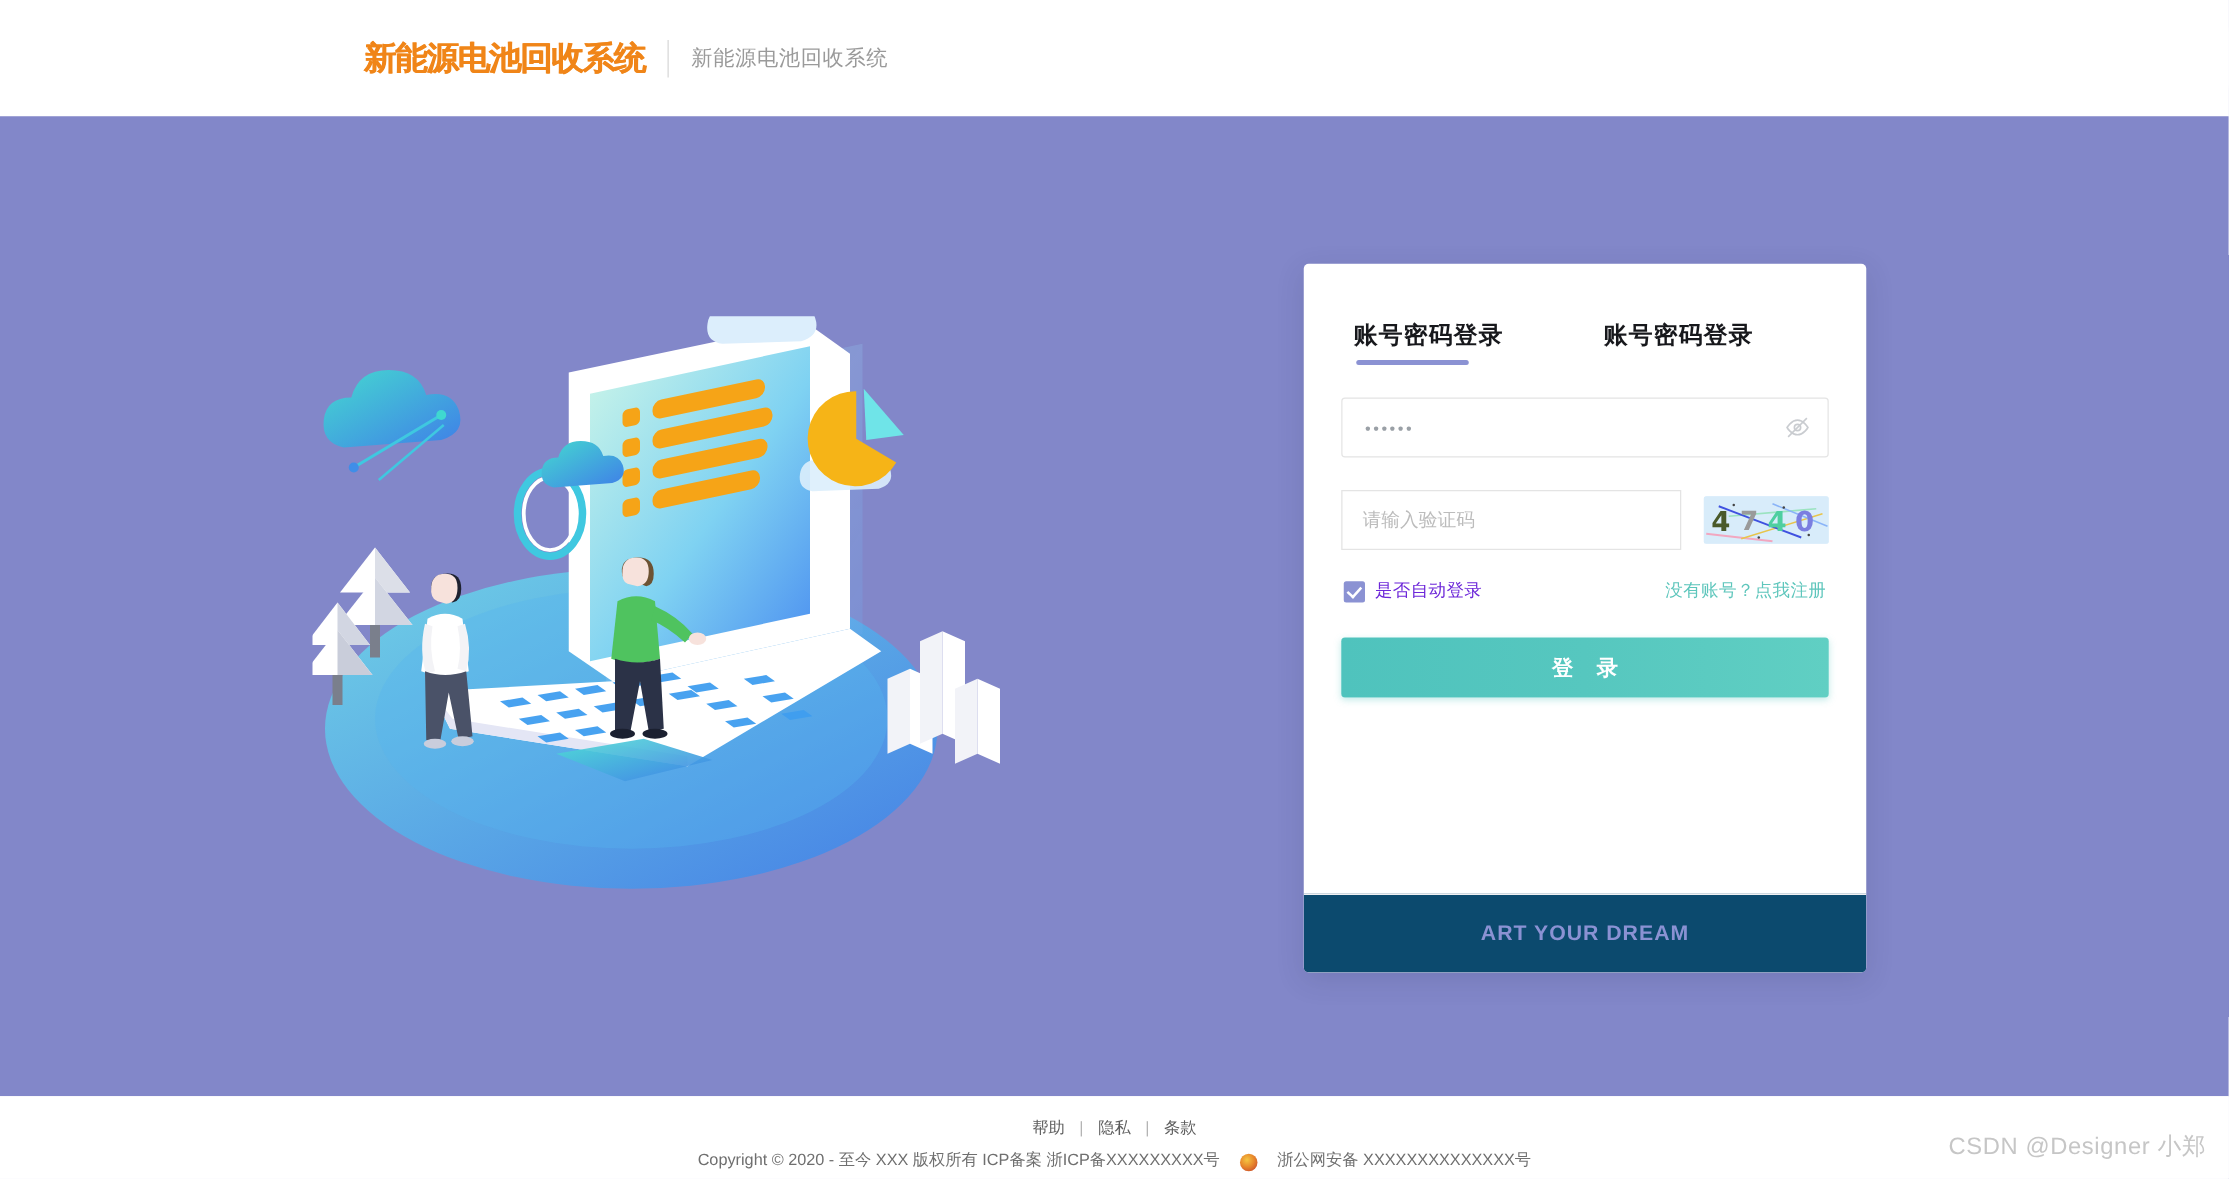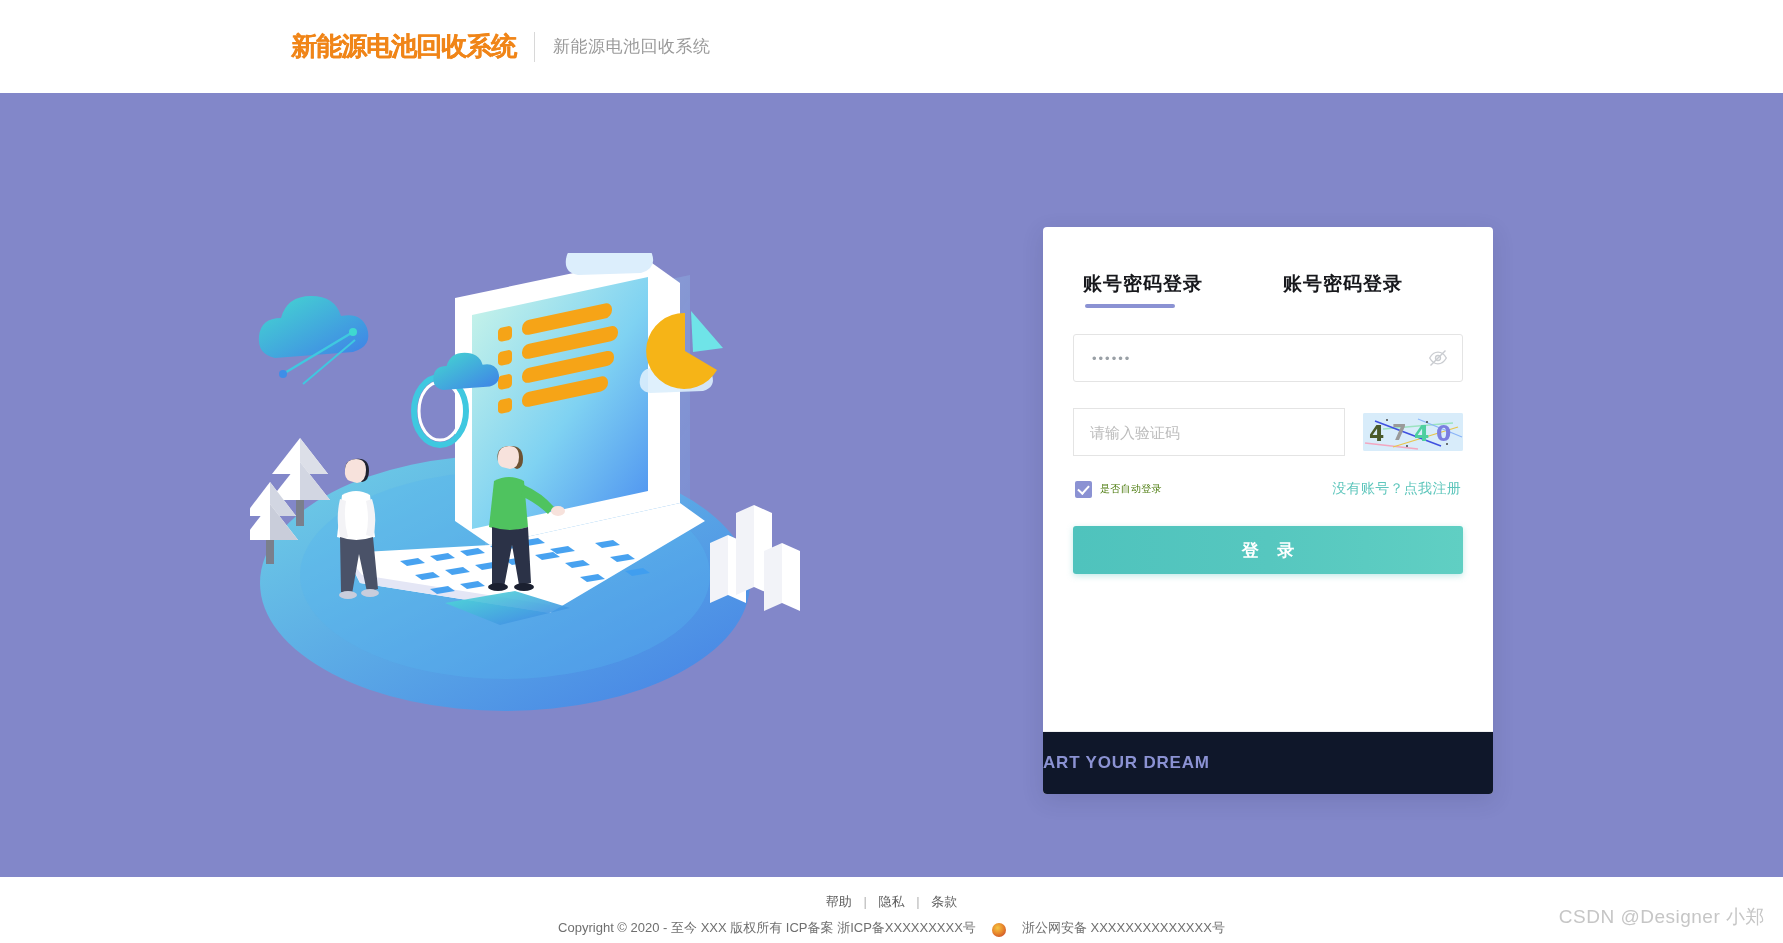--- a/index.html
+++ b/index.html
@@ -41,21 +41,20 @@
   .illus svg { display: block; }
 
   
   .card {
     position: absolute; left: 1043px; top: 118px;
     width: 450px; height: 567px;
     background: #ffffff;
     border-radius: 4px;
     box-shadow: 0 6px 22px rgba(40,40,80,0.14);
     overflow: hidden;
-    margin-top: 16px;
   }
   .card-body { padding: 44px 30px 0 30px; }
 
   .tabs { display: flex; padding: 0 10px; gap: 80px; }
   .tab {
     font-size: 19px; color: #17181c; font-weight: bold;
     padding-bottom: 11px; position: relative; cursor: pointer;
     letter-spacing: 1px;
   }
   .tab.inactive { color: #17181c; font-weight: bold; }
@@ -104,36 +103,36 @@
   .chk-wrap { display: flex; align-items: center; cursor: pointer; }
   .chk {
     width: 17px; height: 17px; border-radius: 2px; background: #8b92d3;
     position: relative; flex: 0 0 17px;
   }
   .chk::after {
     content: ""; position: absolute; left: 5px; top: 2px;
     width: 5px; height: 9px; border: solid #fff;
     border-width: 0 2px 2px 0; transform: rotate(42deg);
   }
-  .chk-label { font-size: 10px; color: #4d7c0f; margin-left: 8px; letter-spacing: .3px; }
+  .chk-label { font-size: 14px; color: #6d28d9; margin-left: 8px; letter-spacing: .3px; }
   .reg-link { font-size: 14px; color: #5ec6bc; cursor: pointer; letter-spacing: .3px; }
 
   .login-btn {
     margin-top: 28px; width: 100%; height: 48px; border: none; cursor: pointer;
     border-radius: 3px; color: #ffffff; font-size: 17px; font-weight: bold;
     letter-spacing: 7px; text-indent: 7px;
     background: linear-gradient(90deg, #4fc3bd 0%, #56c7bf 50%, #60cfc3 100%);
     box-shadow: 0 2px 6px rgba(79,195,189,0.35);
     font-family: "Liberation Sans", sans-serif;
   }
 
   .card-footer {
     position: absolute; left: 0; bottom: 0; width: 100%; height: 63px;
-    background: #0f172a; border-top: 1px solid #f0f0f2;
-    display: flex; align-items: center; justify-content: flex-start;
+    background: #0c4a6e; border-top: 1px solid #f0f0f2;
+    display: flex; align-items: center; justify-content: center;
   }
   .card-footer span {
     font-size: 17px; font-weight: bold; color: #8b92d3; letter-spacing: .8px;
   }
 
   
   .page-footer {
     position: absolute; left: 0; top: 877px; width: 1783px; height: 66px;
     background: #ffffff; text-align: center; padding-top: 16px;
   }

